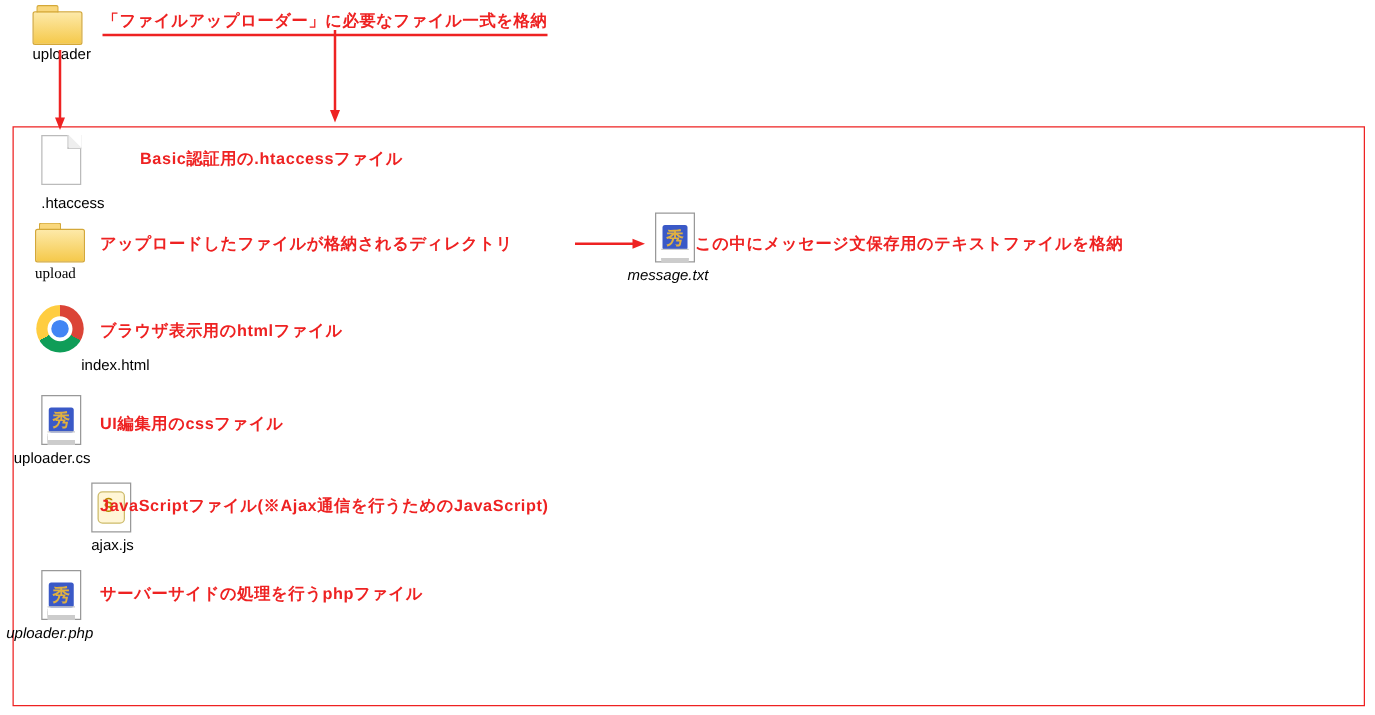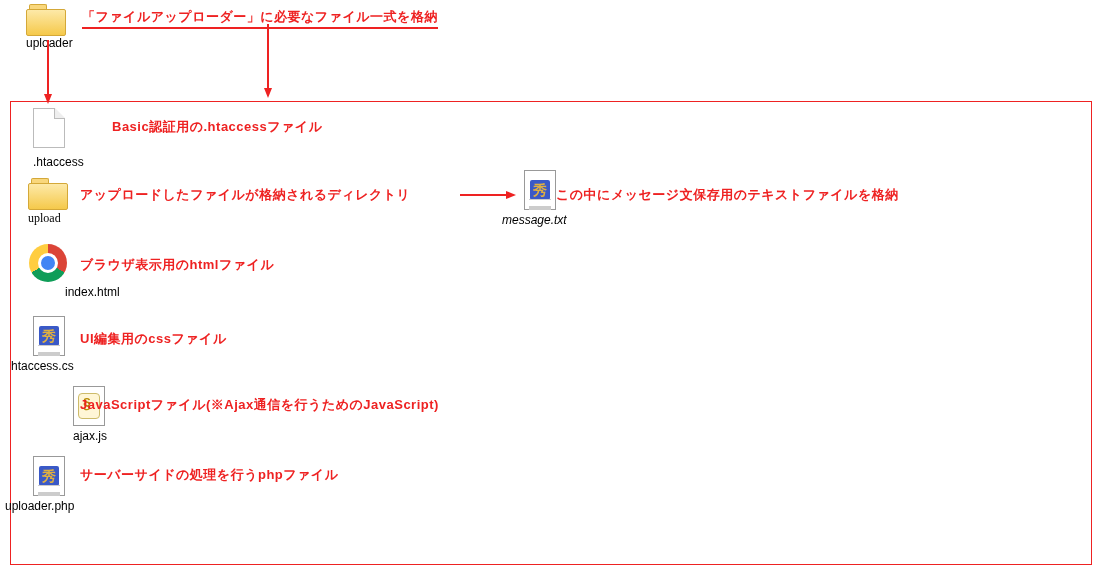--- a/index.html
+++ b/index.html
@@ -207,31 +207,31 @@
 <div class="abs" style="left:29px; top:244px;">
   <div class="chrome-icon"></div>
   <div class="filename" style="margin-top:3px;margin-left:36px;">index.html</div>
 </div>
 <span class="abs annot" style="left:80px; top:256px;">ブラウザ表示用のhtmlファイル</span>
 
 <div class="abs" style="left:33px; top:316px;">
   <div class="file-hidemaru">
     <span class="mark">秀</span>
   </div>
-  <div class="filename" style="margin-top:3px; width:80px; margin-left:-22px;">htaccess.cs</div>
+  <div class="filename" style="margin-top:3px; width:80px; margin-left:-22px;">uploader.cs</div>
 </div>
 <span class="abs annot" style="left:80px; top:330px;">UI編集用のcssファイル</span>
 
 <div class="abs" style="left:33px; top:386px;margin-left:40px;">
   <div class="file-script">
     <div class="scroll"></div>
   </div>
   <div class="filename" style="margin-top:3px;">ajax.js</div>
 </div>
 <span class="abs annot" style="left:80px; top:396px;">JavaScriptファイル(※Ajax通信を行うためのJavaScript)</span>
 
 <div class="abs" style="left:33px; top:456px;">
   <div class="file-hidemaru">
     <span class="mark">秀</span>
   </div>
-  <div class="filename" style="margin-top:3px; width:90px; margin-left:-28px;">uploader.php</div>
+  <div class="filename" style="margin-top:3px; width:90px; margin-left:-28px;font-style:italic;">uploader.php</div>
 </div>
 <span class="abs annot" style="left:80px; top:466px;">サーバーサイドの処理を行うphpファイル</span>
 
 </body></html>

